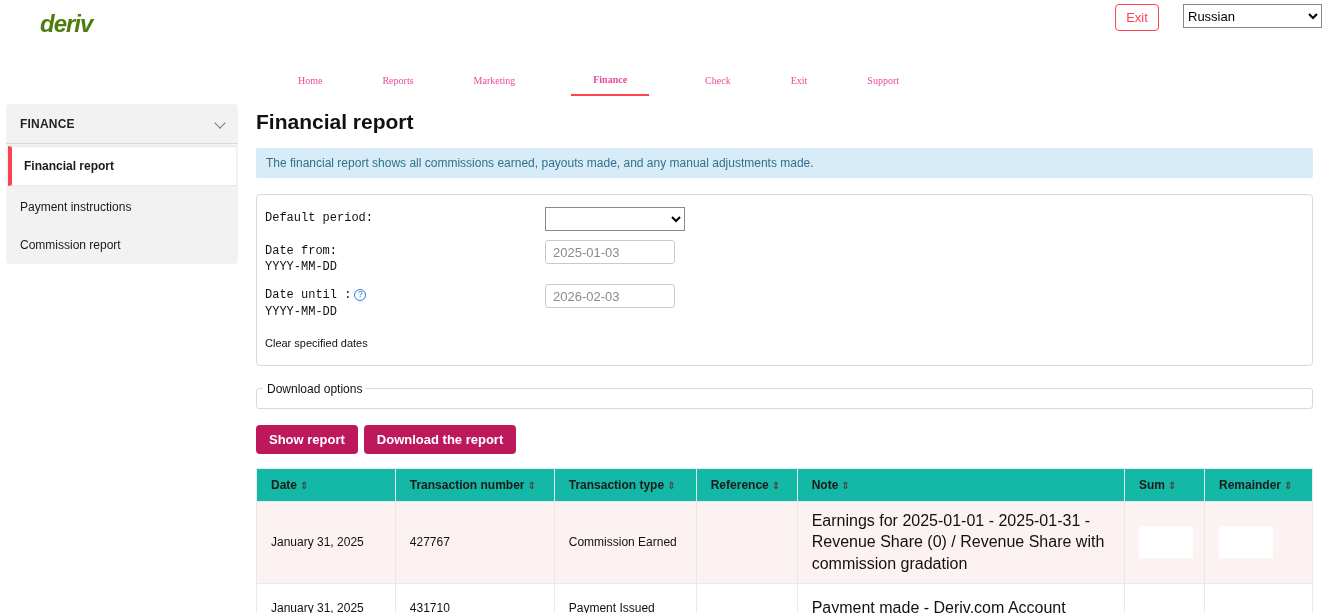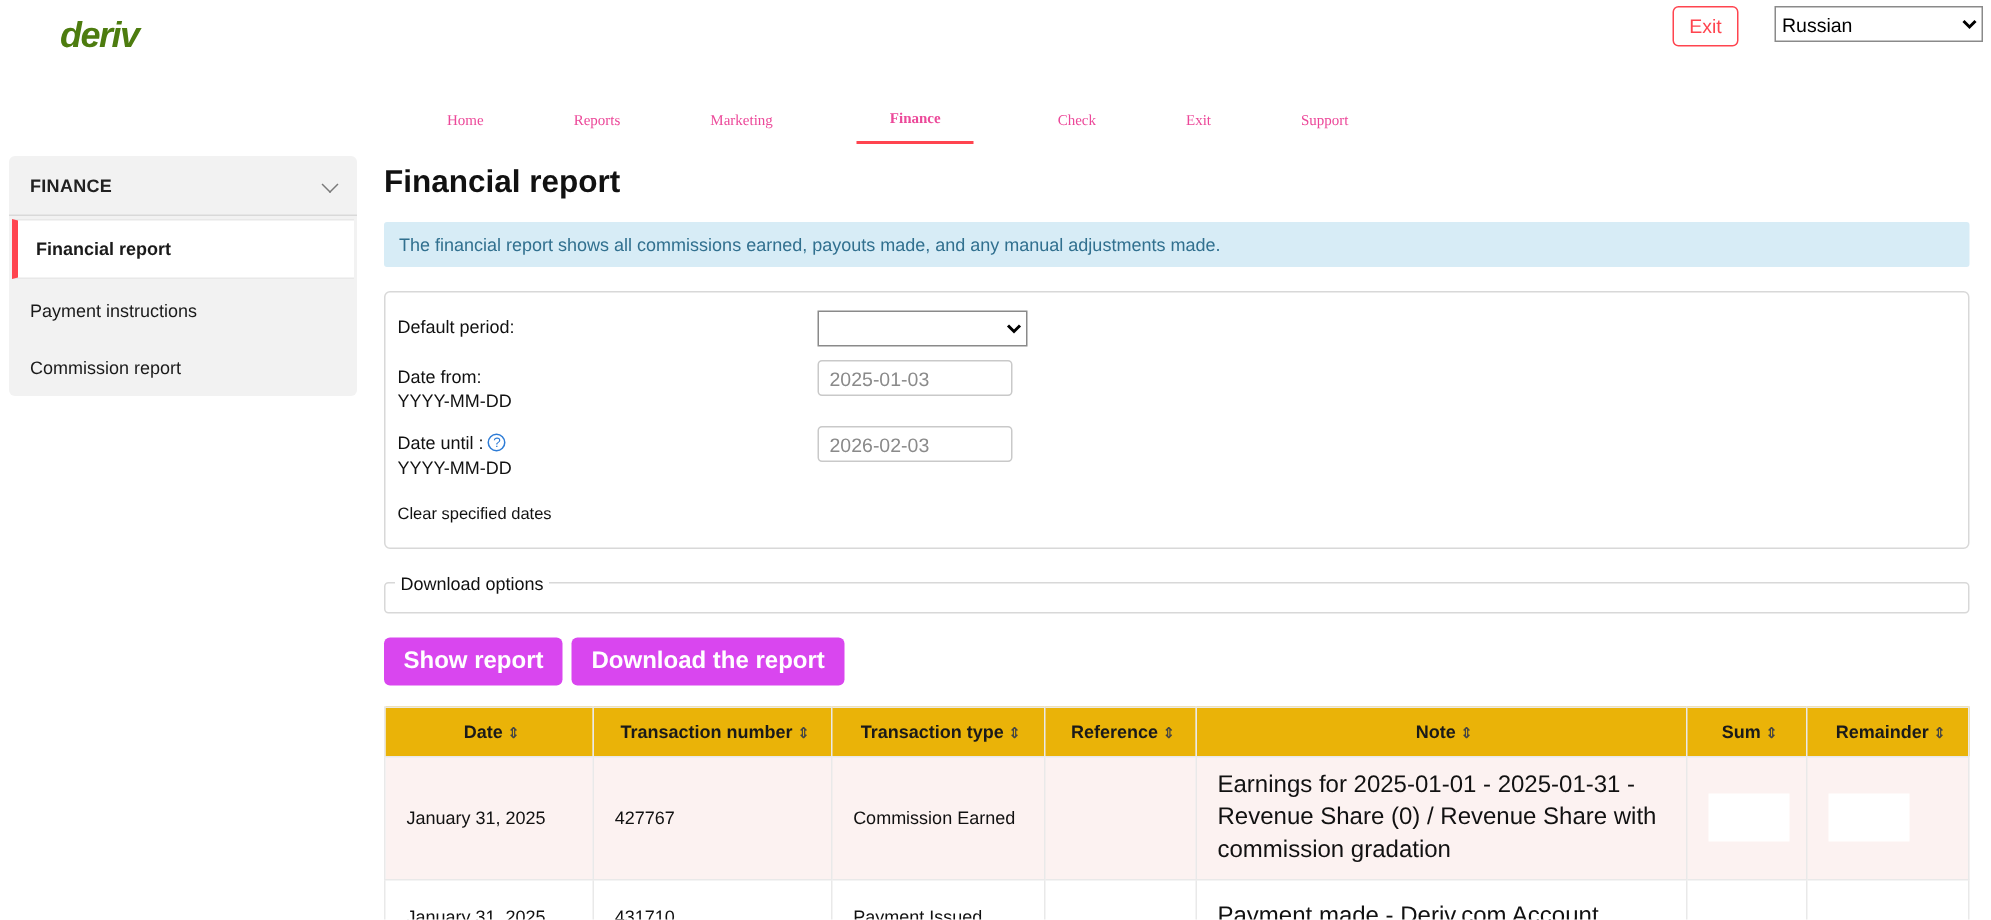--- a/index.html
+++ b/index.html
@@ -38,46 +38,46 @@
 
   
   .main { flex:1; margin-left:18px; margin-right:14px; }
   .page-title { font-size:21px; font-weight:bold; margin:6px 0 14px; color:#111; }
   .banner { background:#d7ecf6; color:#31708f; font-size:12px; padding:8px 10px;
     border-radius:2px; margin-bottom:16px; }
 
   
   .filter-box { border:1px solid #d8d8d8; border-radius:4px; padding:12px 8px 14px; }
   .form-row { display:flex; align-items:flex-start; margin-bottom:9px; }
-  .form-label { width:280px; font-size:12px; color:#111; line-height:1.35; padding-top:3px; }
+  .form-label { width:280px; font-size:12px; color:#111; line-height:1.35; padding-top:3px;font-family:Liberation Mono, monospace; }
   .info-icon { display:inline-block; width:12px; height:12px; border:1px solid #2e7cd6;
     border-radius:50%; color:#2e7cd6; font-size:9px; line-height:11px; text-align:center;
     margin-left:3px; vertical-align:1px; cursor:pointer; }
   .info-icon::after { content:"?"; }
   .period-select { width:140px; height:24px; font-size:12px; font-family:inherit;
     border:1px solid #8a8a8a; background:#fff; }
   .date-input { width:130px; height:24px; font-size:13px; font-family:inherit;
     border:1px solid #c9c9c9; border-radius:3px; padding:0 7px; color:#8a8a8a; background:#fff; }
   .clear-link { font-size:11px; color:#111; margin-top:8px;
     display:inline-block; cursor:pointer; }
 
   
   .dl-fieldset { border:1px solid #d8d8d8; border-radius:3px; margin-top:16px;
     padding:0 10px 12px; }
   .dl-legend { font-size:12px; color:#111; padding:0 4px; margin-left:-4px; }
 
   
   .action-row { margin:16px 0 14px; display:flex; gap:6px; }
-  .btn-red { background:#d946ef; color:#fff; border:none; border-radius:4px;
-    font-size:16px; font-weight:bold; padding:7px 13px; cursor:pointer; font-family:inherit; }
+  .btn-red { background:#be185d; color:#fff; border:none; border-radius:4px;
+    font-size:13px; font-weight:bold; padding:7px 13px; cursor:pointer; font-family:inherit; }
 
   
   table { width:100%; border-collapse:collapse; border:1px solid #e3e3e3; }
   th, td { border:1px solid #e9e9e9; font-size:12px; text-align:left; vertical-align:middle; }
-  thead th { font-weight:bold; padding:9px 10px 9px 14px; background:#eab308; white-space:nowrap; cursor:pointer;text-align:center; }
+  thead th { font-weight:bold; padding:9px 10px 9px 14px; background:#14b8a6; white-space:nowrap; cursor:pointer; }
   .sort-icon { font-size:10px; color:#444; margin-left:3px; }
   .sort-icon::after { content:"\21D5"; }
   tbody td { padding:8px 10px 8px 14px; height:43px; color:#111; }
   tbody tr:nth-child(odd) { background:#fcf2f1; }
   tbody tr:nth-child(even) { background:#fff; }
   td.note-cell { font-size:16px; line-height:1.35; padding-right:16px; }
   .col-date { width:139px; } .col-num { width:159px; } .col-type { width:142px; }
   .col-ref { width:101px; } .col-note { width:328px; } .col-sum { width:80px; }
   .col-rem { width:108px; }
   .redact { width:54px; height:32px; background:#fff; }

